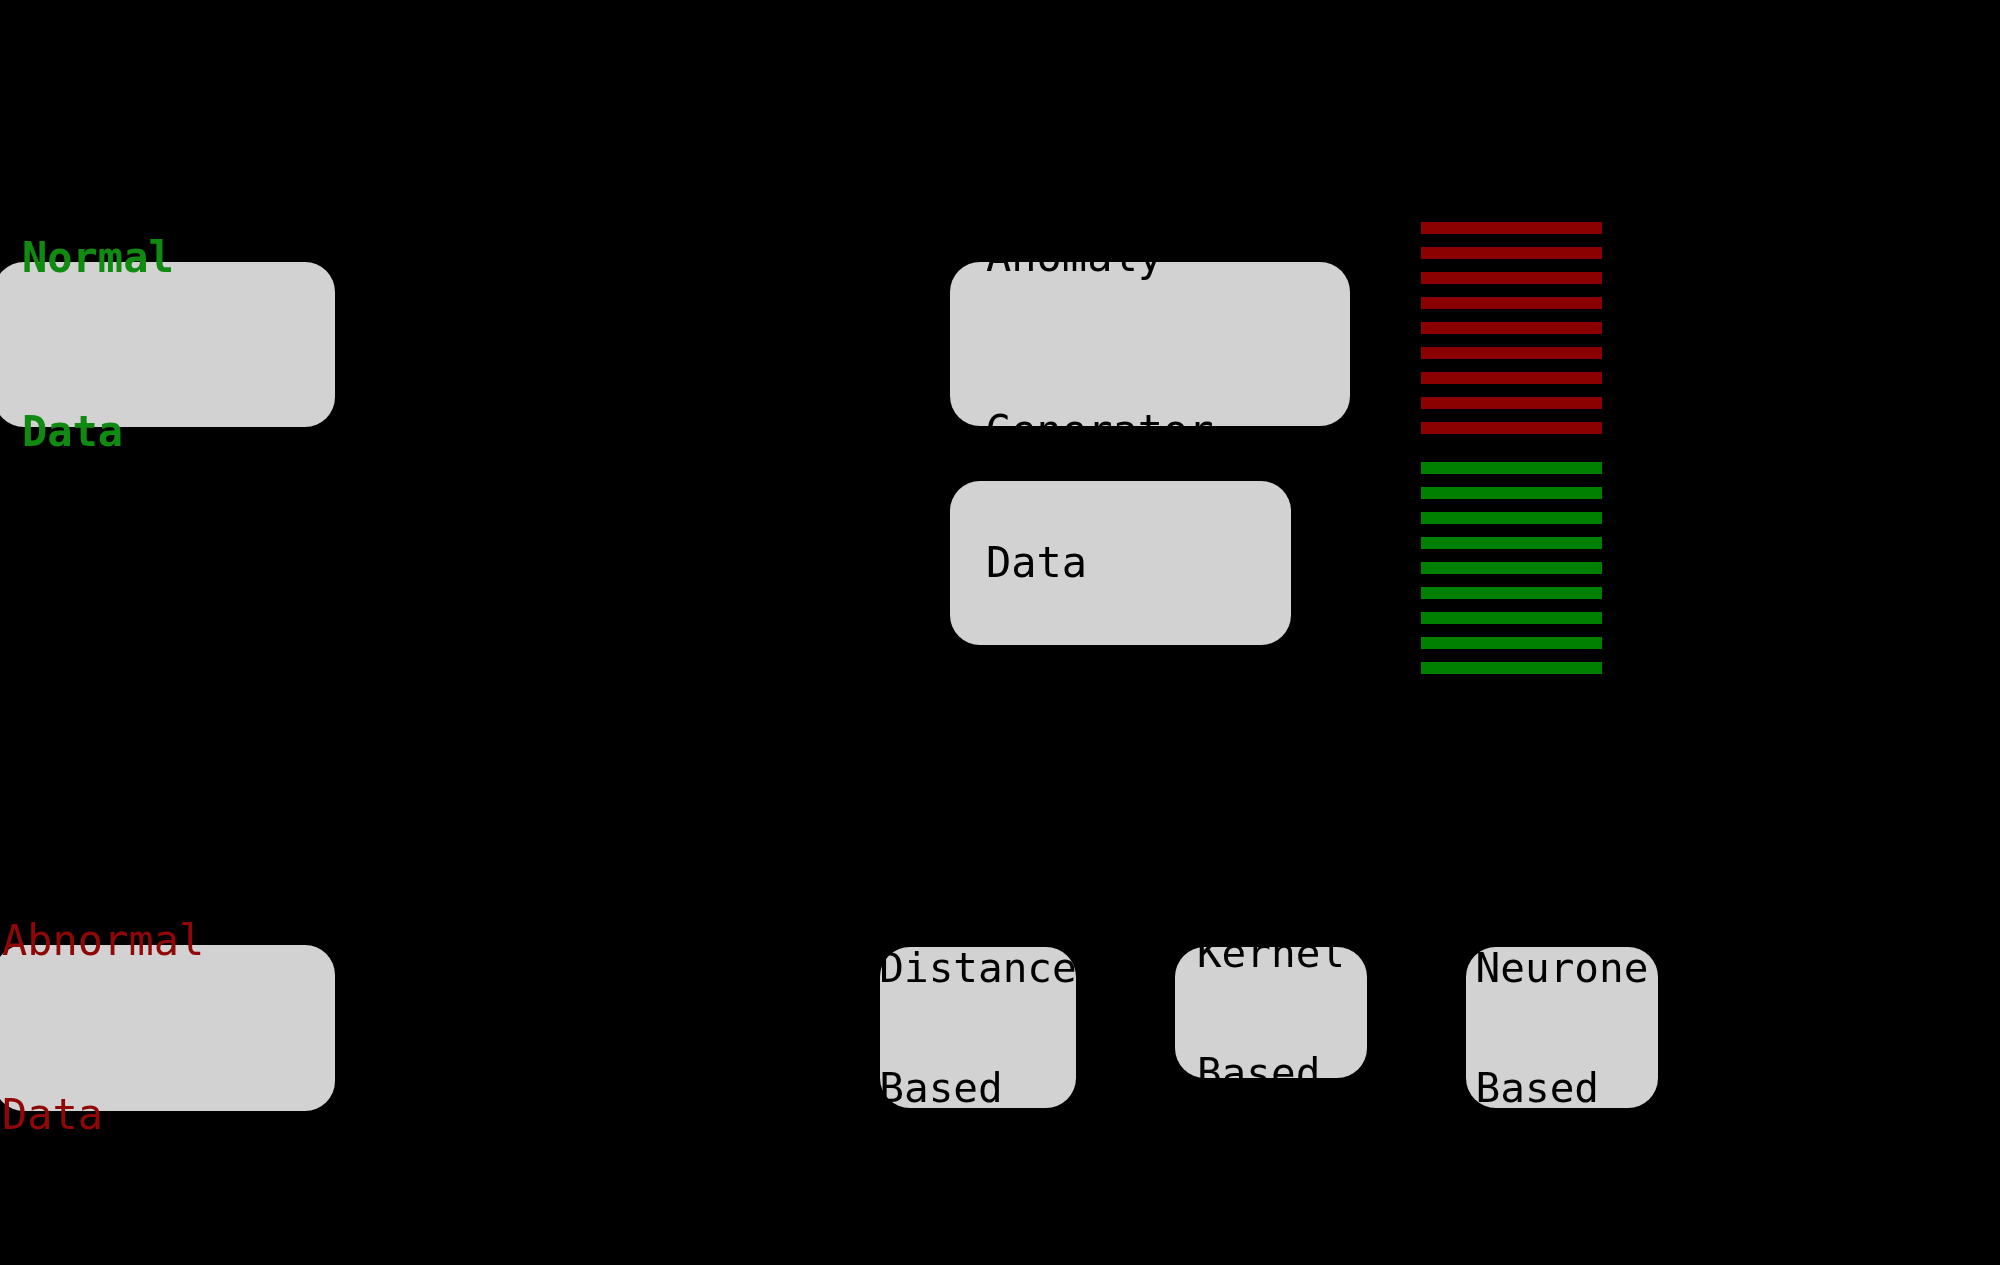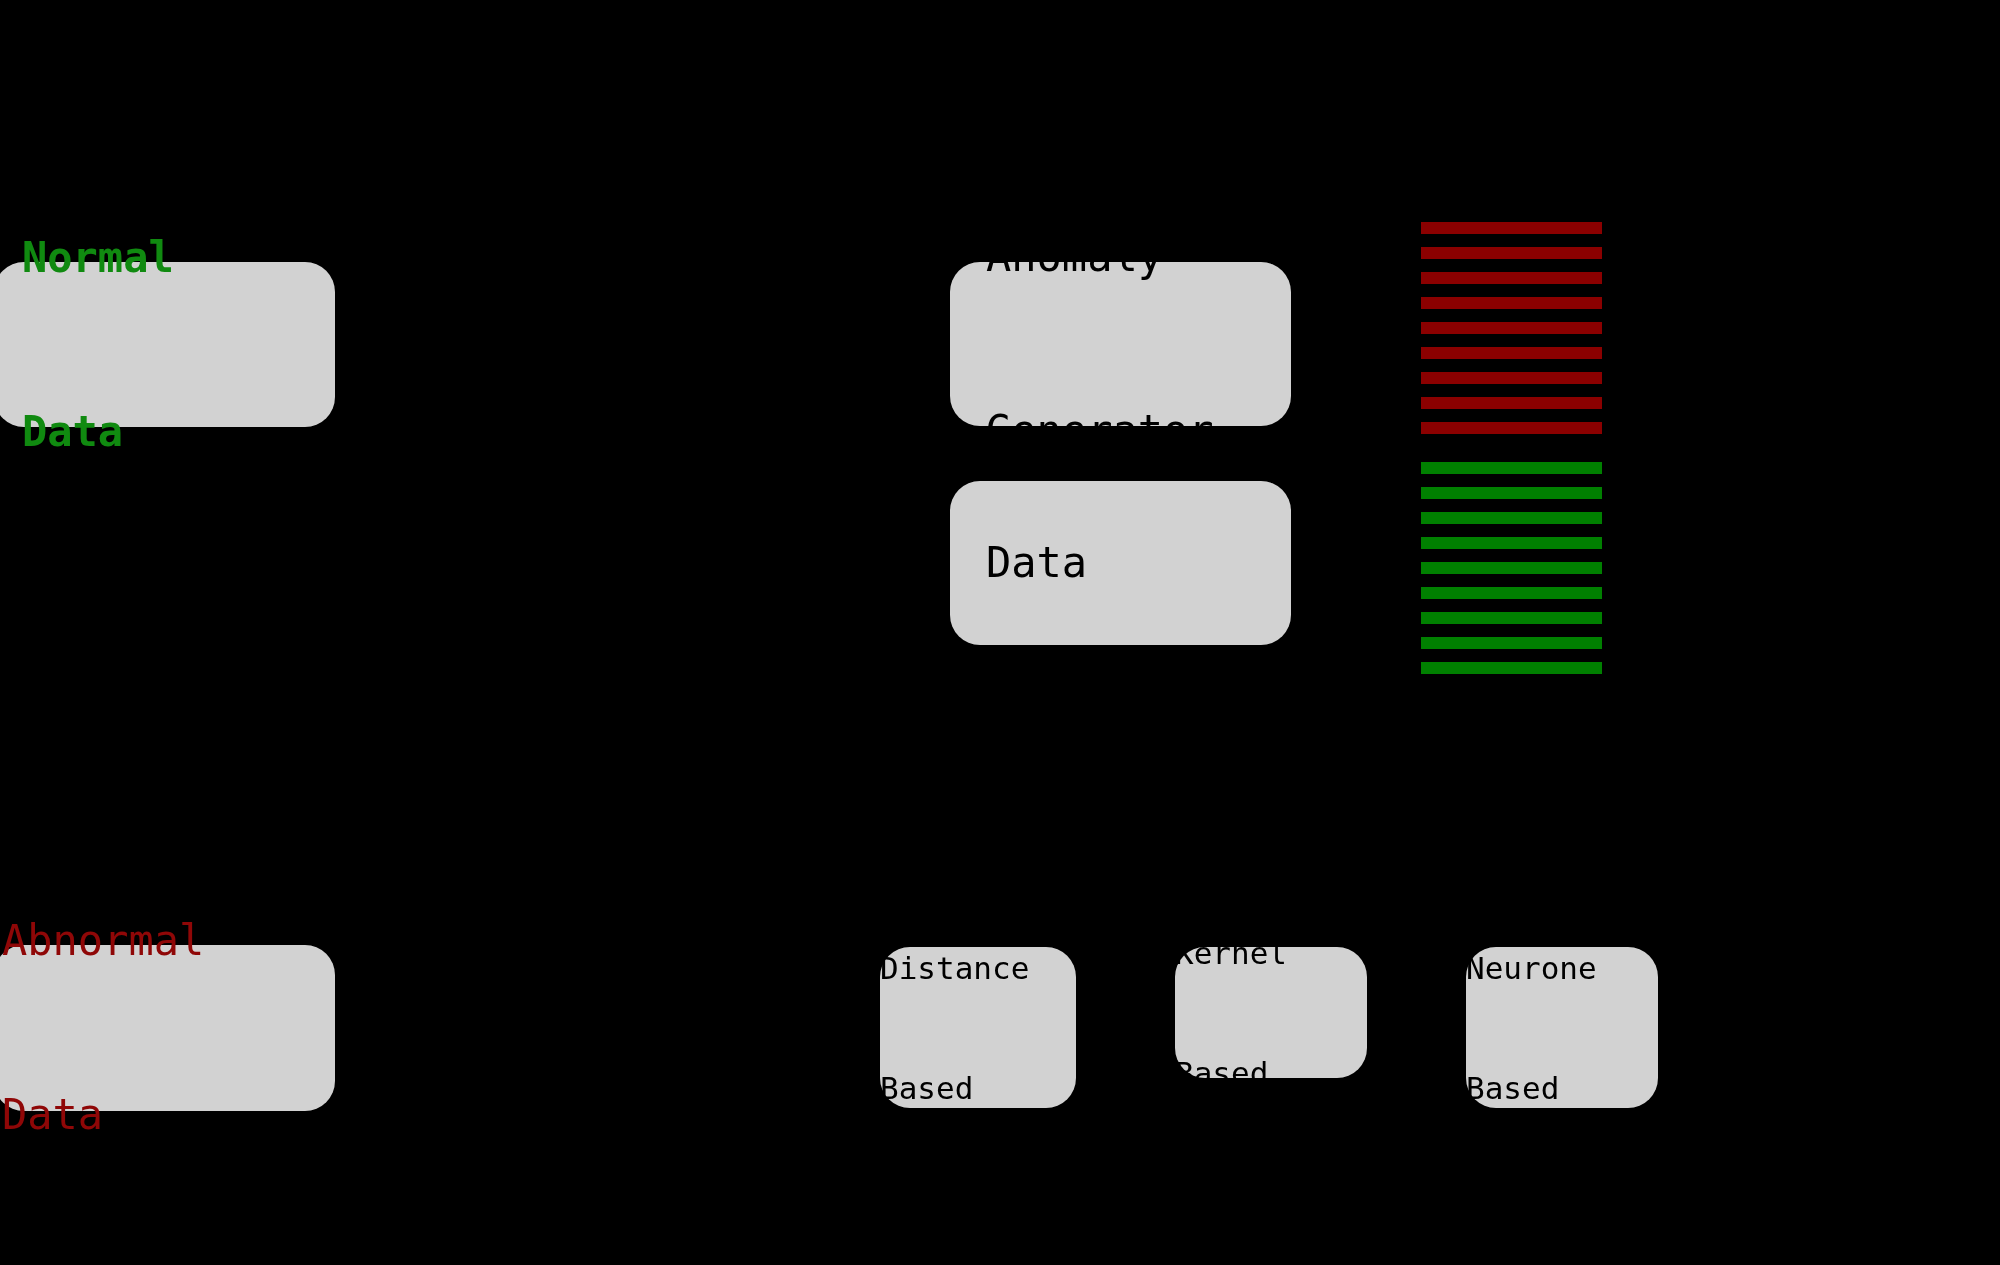--- a/index.html
+++ b/index.html
@@ -27,28 +27,28 @@
     text-align: left;
     white-space: pre;
   }
   .big {
     font-size: 42px;
     line-height: 58px;
   }
   .big .lines { margin-left: 36px; }
   .big.flush .lines { margin-left: 28px; }
   .small {
-    font-size: 31px;
+    font-size: 41px;
     line-height: 40px;
-    justify-content: flex-start;
+    justify-content: center;
   }
   
   #normal-data    { left: -6px;   top: 262px; width: 341px; height: 165px; }
   #abnormal-data  { left: -6px;   top: 945px; width: 341px; height: 166px; }
-  #anomaly-generator { left: 950px; top: 262px; width: 341px; height: 164px; }
+  #anomaly-generator { left: 950px; top: 262px; width: 400px; height: 164px; }
   #data-augmenter    { left: 950px; top: 481px; width: 341px; height: 164px; }
   #distance-based { left: 880px;  top: 947px; width: 196px; height: 161px; }
   #kernel-based   { left: 1175px; top: 947px; width: 192px; height: 131px; }
   #neurone-based  { left: 1466px; top: 947px; width: 192px; height: 161px; }
   
   #stripe-stacks {
     position: absolute;
     left: 1421px;
     top: 222px;
     width: 181px;

